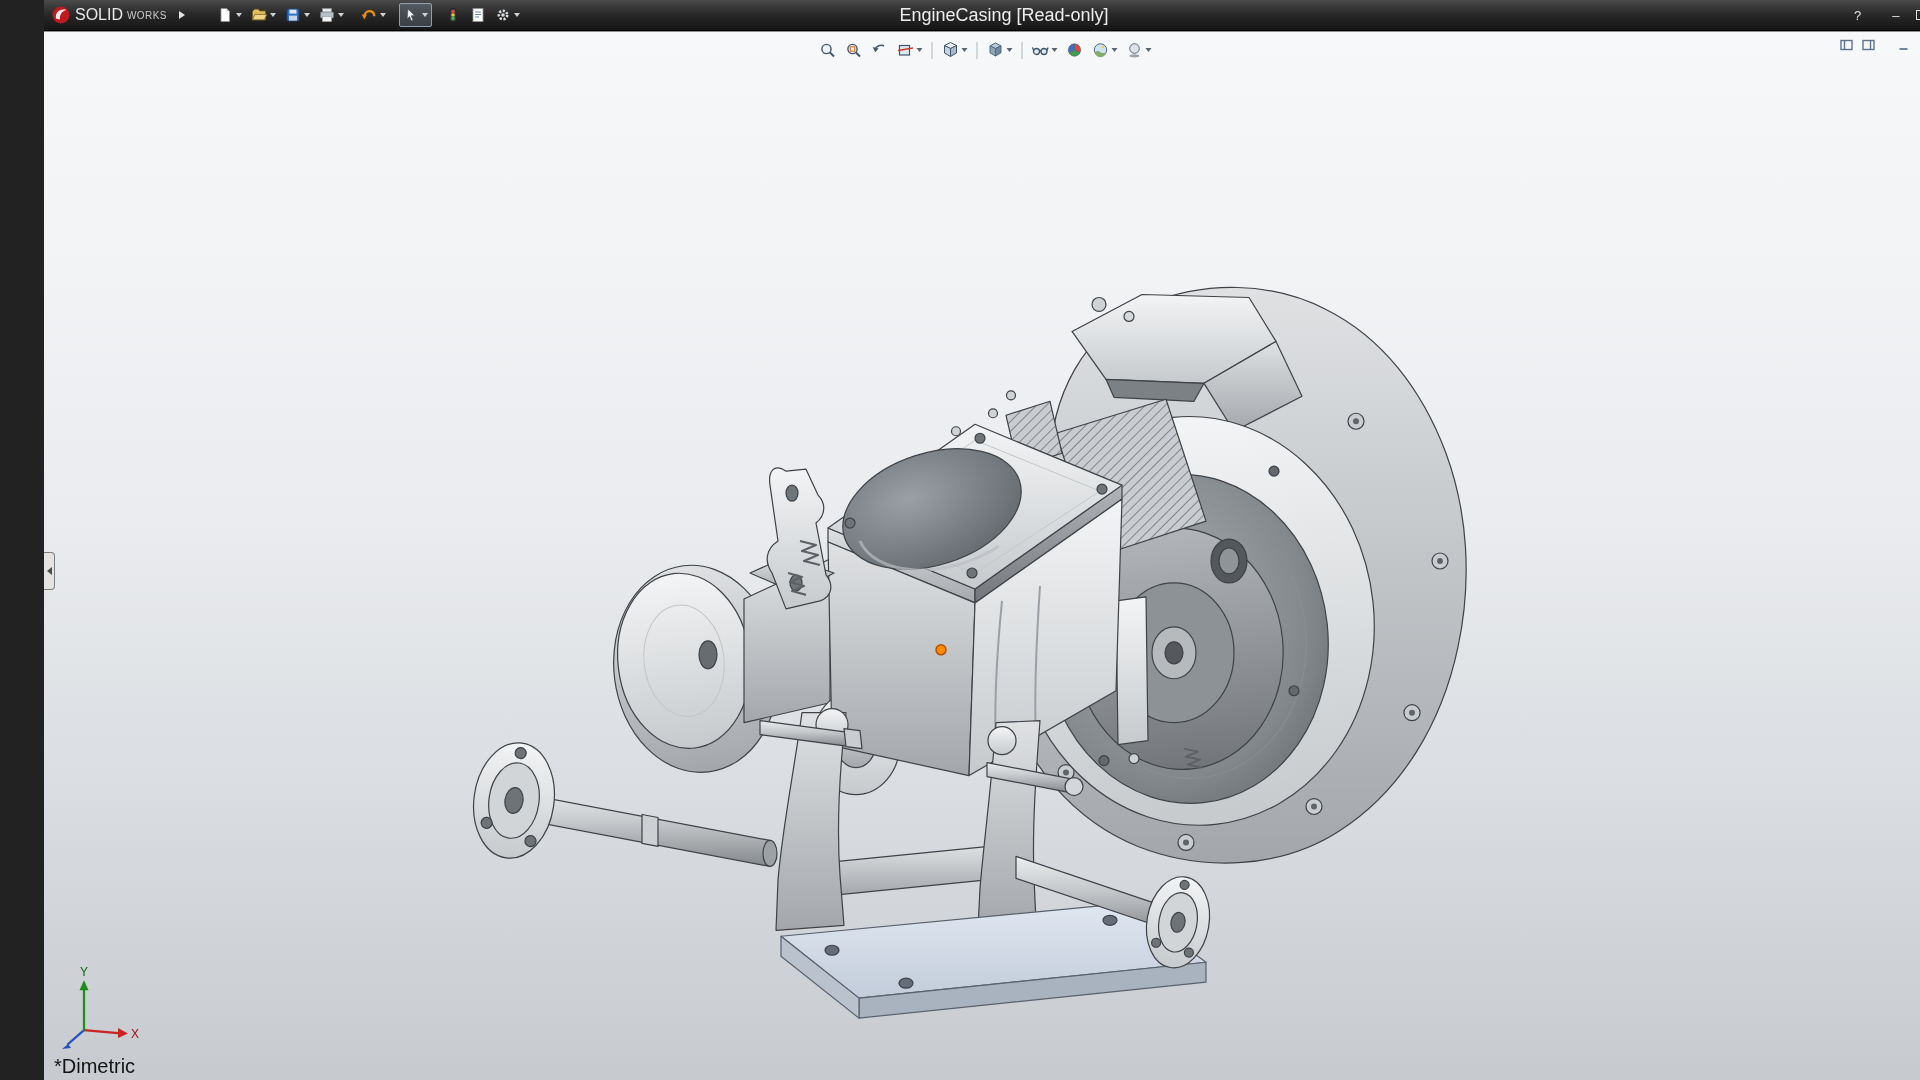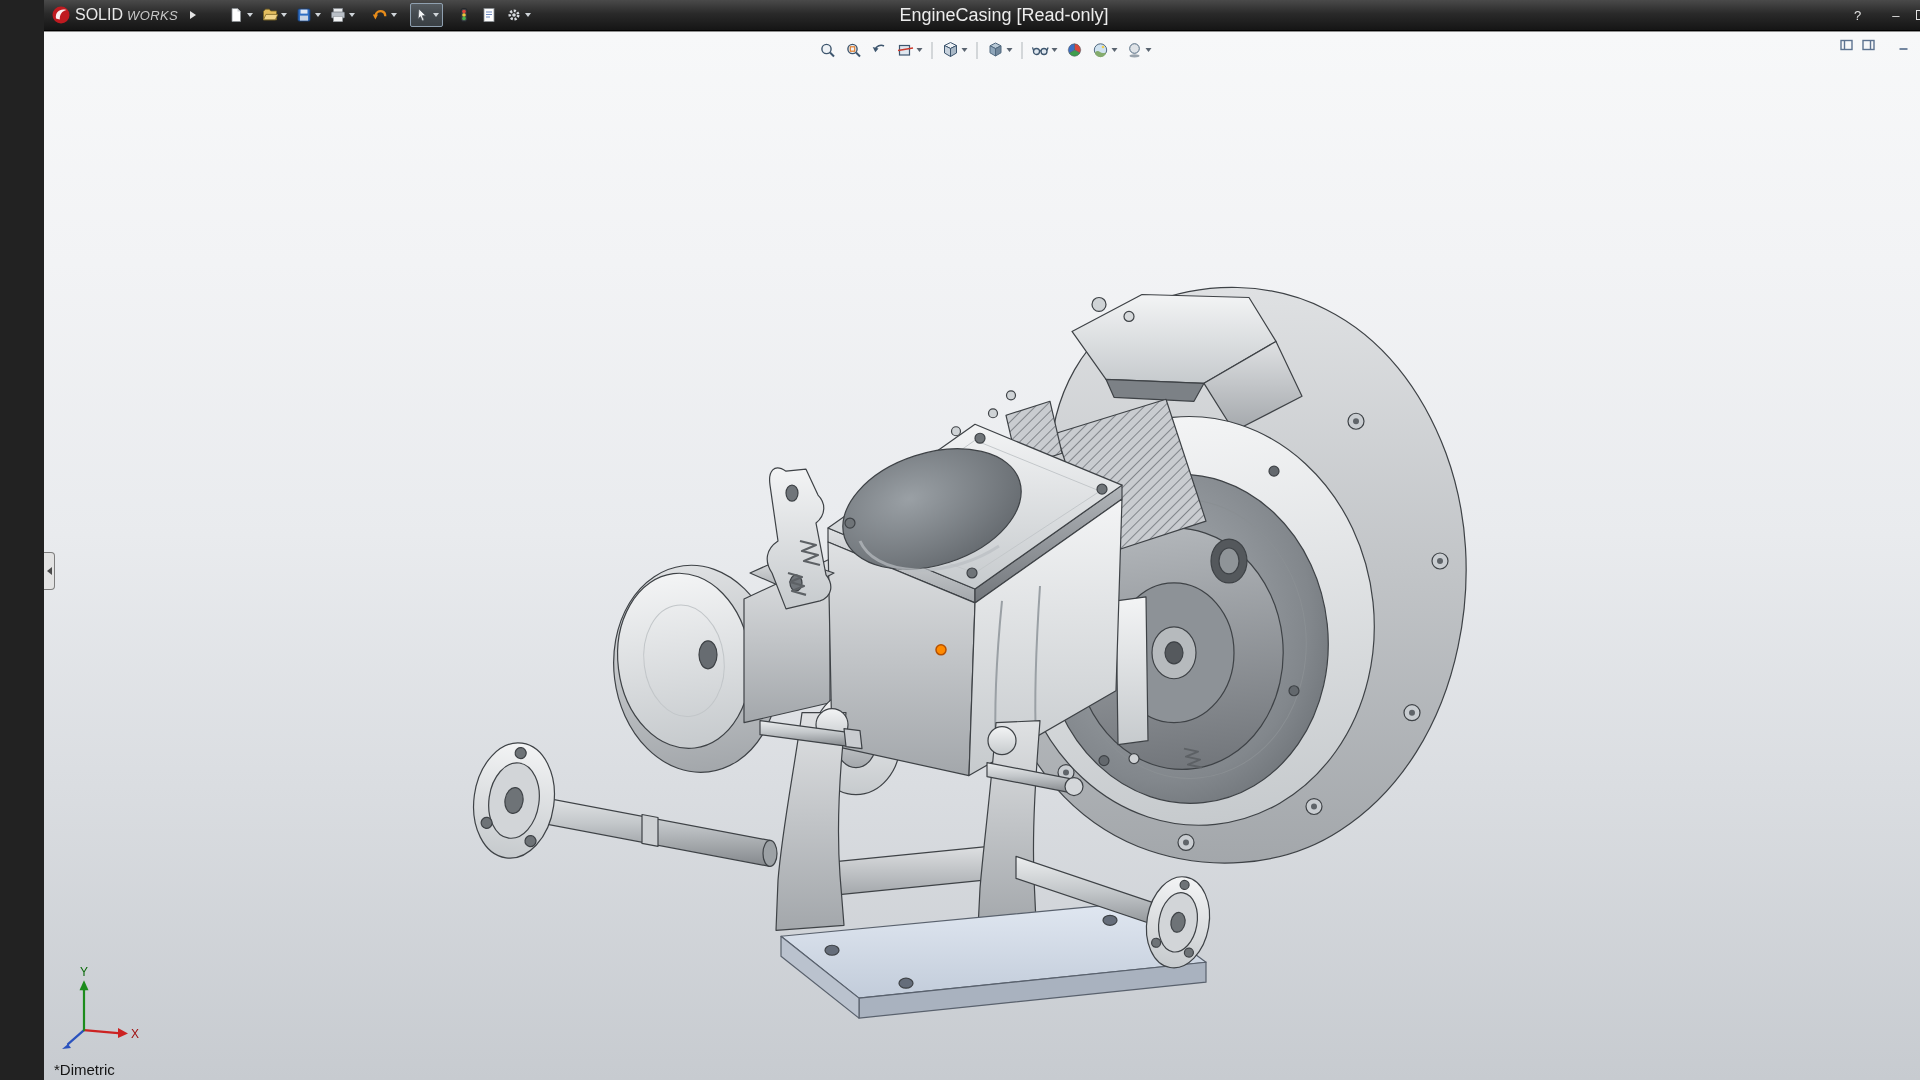--- a/index.html
+++ b/index.html
@@ -4,21 +4,21 @@
 <style>
   html,body{margin:0;padding:0;width:1920px;height:1080px;overflow:hidden;
     font-family:"Liberation Sans", sans-serif; background:#222;}
   .app{width:1920px;height:1080px;display:flex;flex-direction:column;margin-left:44px;}
 
   
   .titlebar{height:30px;flex:0 0 30px;display:flex;align-items:center;position:relative;
     background:linear-gradient(180deg,#4a4a4a 0%,#2a2a2a 45%,#151515 100%);
     border-bottom:1px solid #000;color:#e8e8e8;}
   .brand{display:flex;align-items:center;gap:4px;padding-left:7px;}
-  .brand-works{font-size:13px;color:#c9c9c9;letter-spacing:.4px;font-style:italic;}
+  .brand-works{font-size:10px;color:#c9c9c9;letter-spacing:.4px;}
   .flyout-arrow{width:0;height:0;border-top:4px solid transparent;border-bottom:4px solid transparent;
     border-left:6px solid #e4e4e4;margin-left:8px;}
   .toolbar{display:flex;align-items:center;margin-left:28px;gap:1px;}
   .tb-btn{display:flex;align-items:center;height:24px;padding:0 3px;background:transparent;
     border:1px solid transparent;border-radius:2px;cursor:default;}
   .tb-btn.active{border:1px solid #8fa0b0;background:rgba(140,160,180,.28);}
   .tb-gap{width:7px;}
   .dd{width:0;height:0;border-left:3.5px solid transparent;border-right:3.5px solid transparent;
     border-top:4px solid #cfd4d9;margin-left:3px;}
   .win-title{position:absolute;left:50%;transform:translateX(-50%);font-size:18px;color:#ececec;}
@@ -49,21 +49,21 @@
   .doc-group-gap{width:8px;}
 
   
   .fm-tab{position:absolute;left:0;top:520px;width:10px;height:36px;background:#e3e3e3;
     border:1px solid #7d7d7d;border-left:none;border-radius:0 4px 4px 0;
     display:flex;align-items:center;justify-content:center;cursor:default;}
   .fm-tab .tri{width:0;height:0;border-top:4px solid transparent;border-bottom:4px solid transparent;
     border-right:5px solid #4a4a4a;}
 
   
-  .orientation-label{position:absolute;left:10px;bottom:2px;font-size:15px;color:#141414;}
+  .orientation-label{position:absolute;left:10px;bottom:2px;font-size:20px;color:#141414;}
 </style>
 </head>
 <body>
 
 <div class="app">
 
   <header class="titlebar">
     <div class="brand">
       <svg width="20" height="20" viewBox="0 0 20 20">
         <circle cx="10" cy="10" r="8.5" fill="#bf1a20"></circle>

